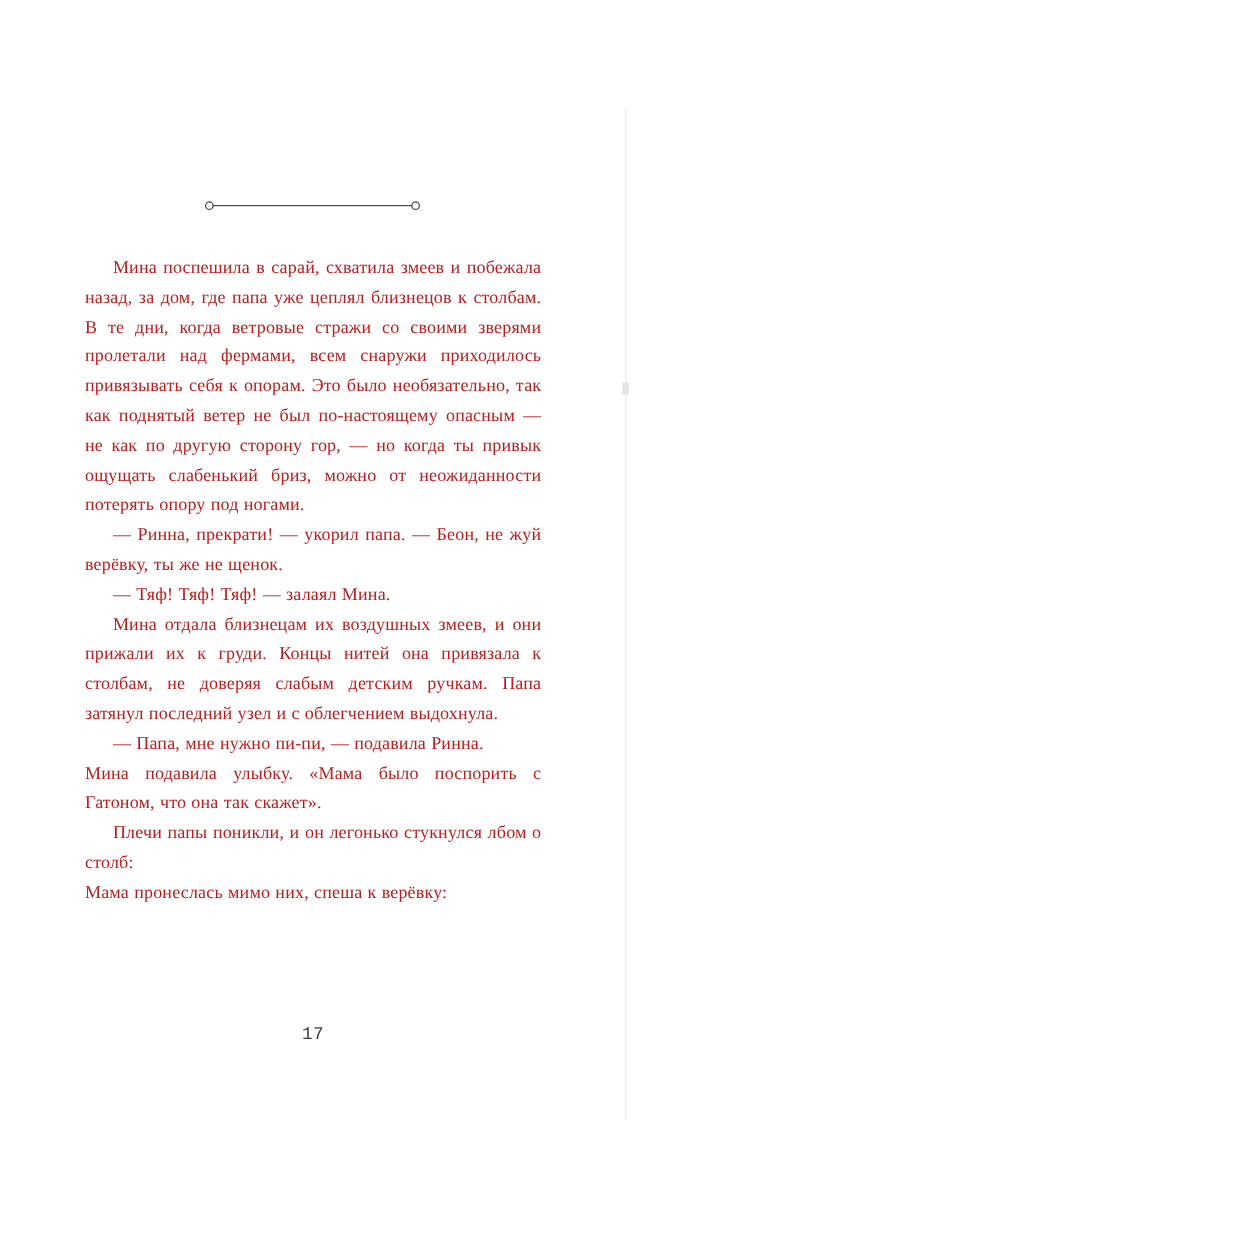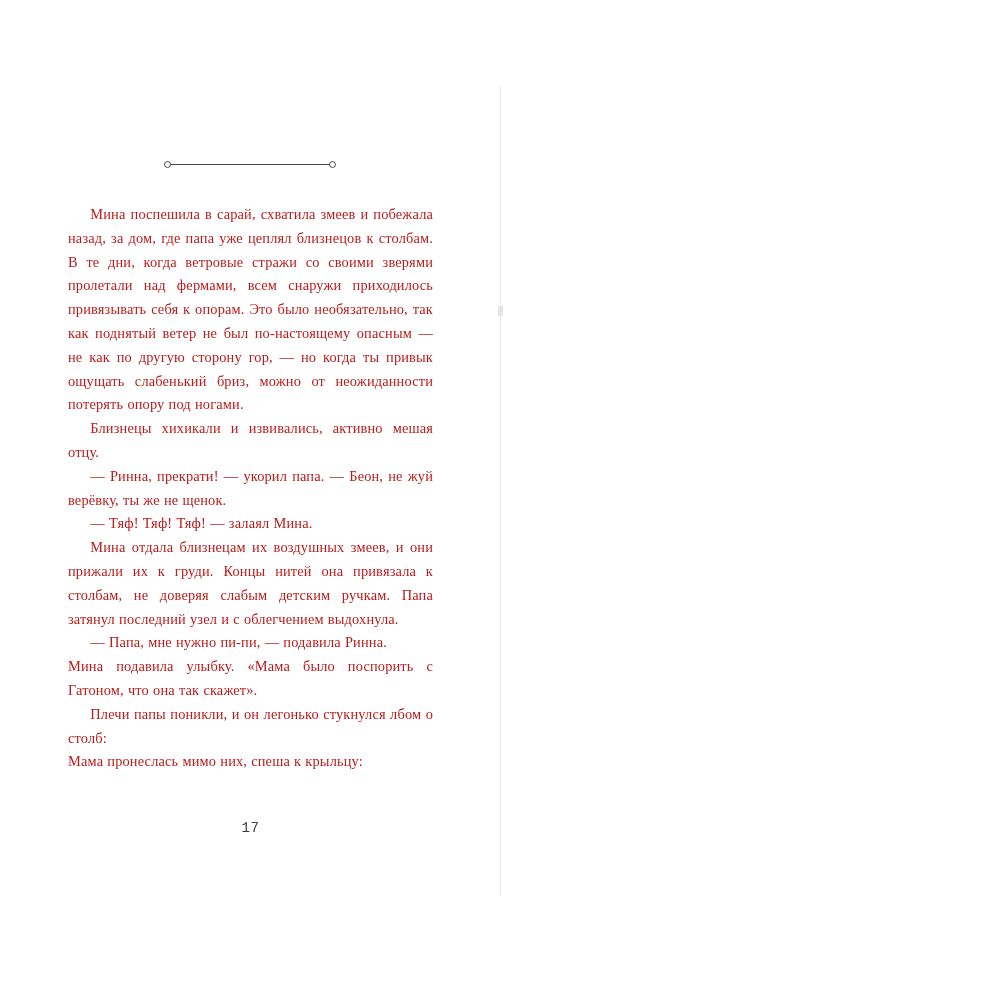--- a/index.html
+++ b/index.html
@@ -125,28 +125,27 @@
   <div class="page" id="page-left">
 
     <div class="ornament">
       <span class="orn-dot left"></span>
       <span class="orn-line"></span>
       <span class="orn-dot right"></span>
     </div>
 
     <div class="text-column">
       <p>Мина поспешила в сарай, схватила змеев и побежала назад, за дом, где папа уже цеплял близнецов к столбам. В те дни, когда ветровые стражи со своими зверями пролетали над фермами, всем снаружи приходилось привязывать себя к опорам. Это было необязательно, так как поднятый ветер не был по-настоящему опасным — не как по другую сторону гор, — но когда ты привык ощущать слабенький бриз, можно от неожиданности потерять опору под ногами.</p>
-      <p>Близнецы хихикали и извивались, активно мешая отцу.</p>
       <p>— Ринна, прекрати! — укорил папа. — Беон, не жуй верёвку, ты же не щенок.</p>
       <p>— Тяф! Тяф! Тяф! — залаял Мина.</p>
       <p>Мина отдала близнецам их воздушных змеев, и они прижали их к груди. Концы нитей она привязала к столбам, не доверяя слабым детским ручкам. Папа затянул последний узел и с облегчением выдохнула.</p>
       <p>— Папа, мне нужно пи-пи, — подавила Ринна.</p>
       <p class="noindent">Мина подавила улыбку. «Мама было поспорить с Гатоном, что она так скажет».</p>
       <p>Плечи папы поникли, и он легонько стукнулся лбом о столб:</p>
-      <p class="noindent">Мама пронеслась мимо них, спеша к крыльцу:</p>
+      <p class="noindent">Мама пронеслась мимо них, спеша к верёвку:</p>
     </div>
 
     <div class="folio">17</div>
   </div>
 
   <div class="page" id="page-right">
 
     
 
     

